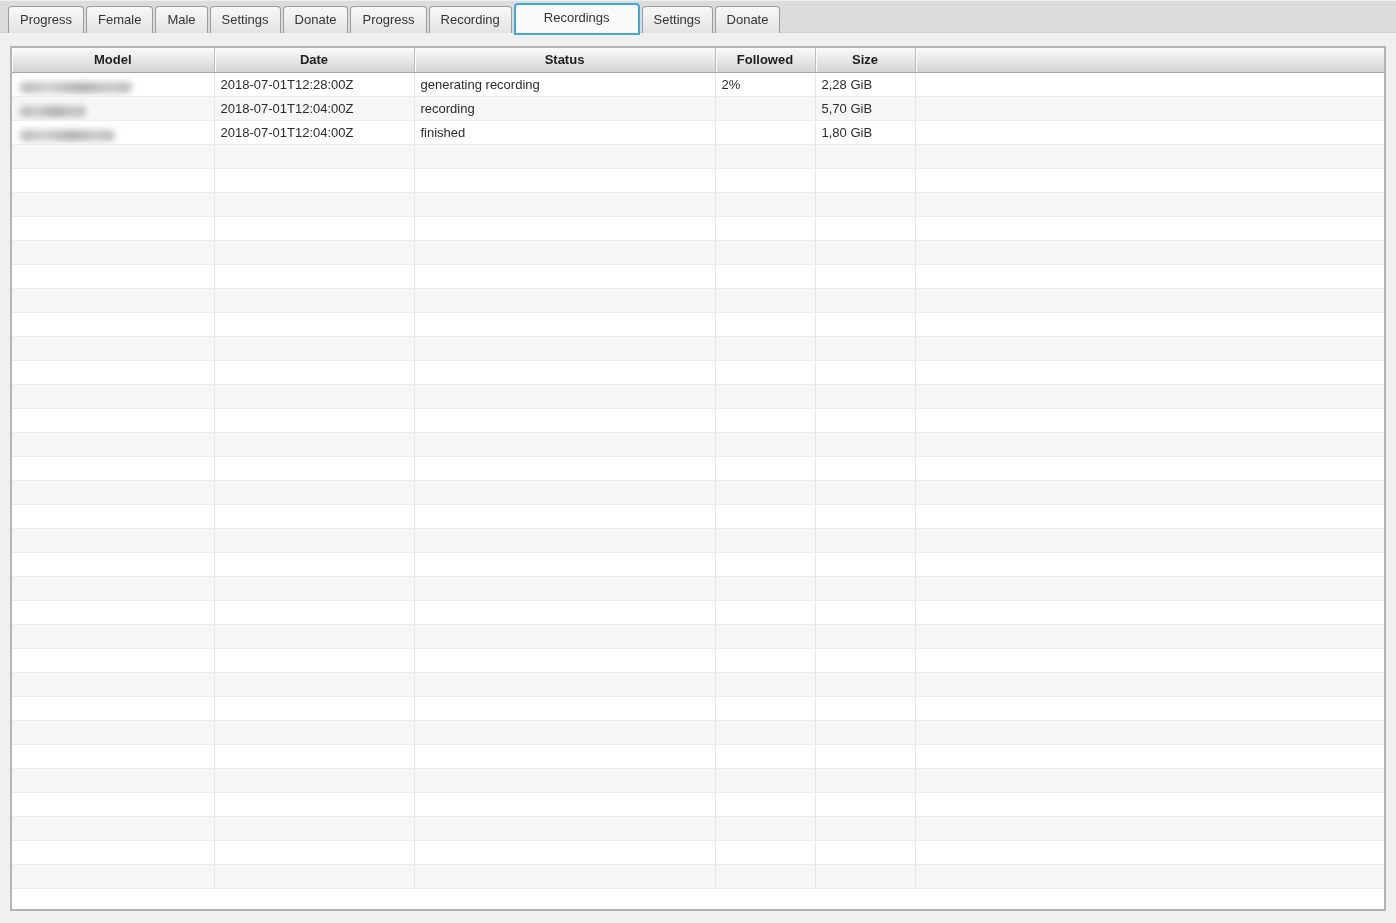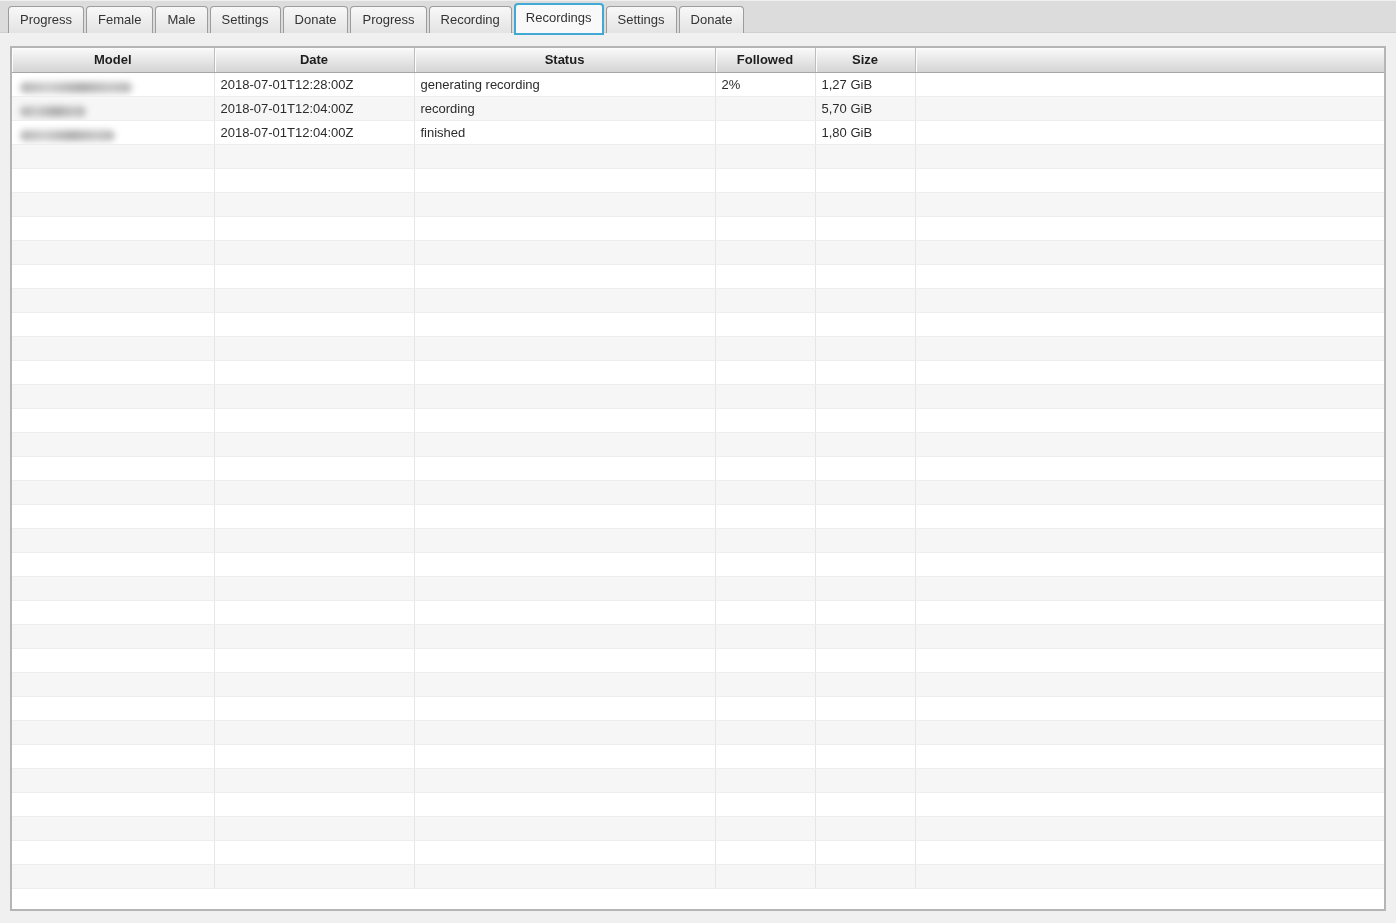--- a/index.html
+++ b/index.html
@@ -37,21 +37,21 @@
     white-space:nowrap;
     cursor:default;
   }
   .tab.active {
     height:32px;
     margin-bottom:-2px;
     background:#f9f9f9;
     border:2px solid #41a9d4;
     border-radius:4px 4px 0 0;
     line-height:26px;
-    padding:0 10px;
+    padding:0 28px;
     z-index:6;
   }
 
   
   .content { padding:13px 10px 0 10px; }
   .table-frame {
     width:1376px;
     height:865px;
     border:2px solid #b5b5b5;
     background:#fff;
@@ -142,21 +142,21 @@
             </tr>
         </thead>
         <tbody id="tbody">
             <tr>
               <td>
                 <div class="blur-blob" style="width: 112px;"></div>
               </td>
               <td>2018-07-01T12:28:00Z</td>
               <td>generating recording</td>
               <td>2%</td>
-              <td>1,27 GiB</td>
+              <td>2,28 GiB</td>
               <td></td>
             </tr>
             <tr>
               <td>
                 <div class="blur-blob" style="width: 66px;"></div>
               </td>
               <td>2018-07-01T12:04:00Z</td>
               <td>recording</td>
               <td></td>
               <td>5,70 GiB</td>

